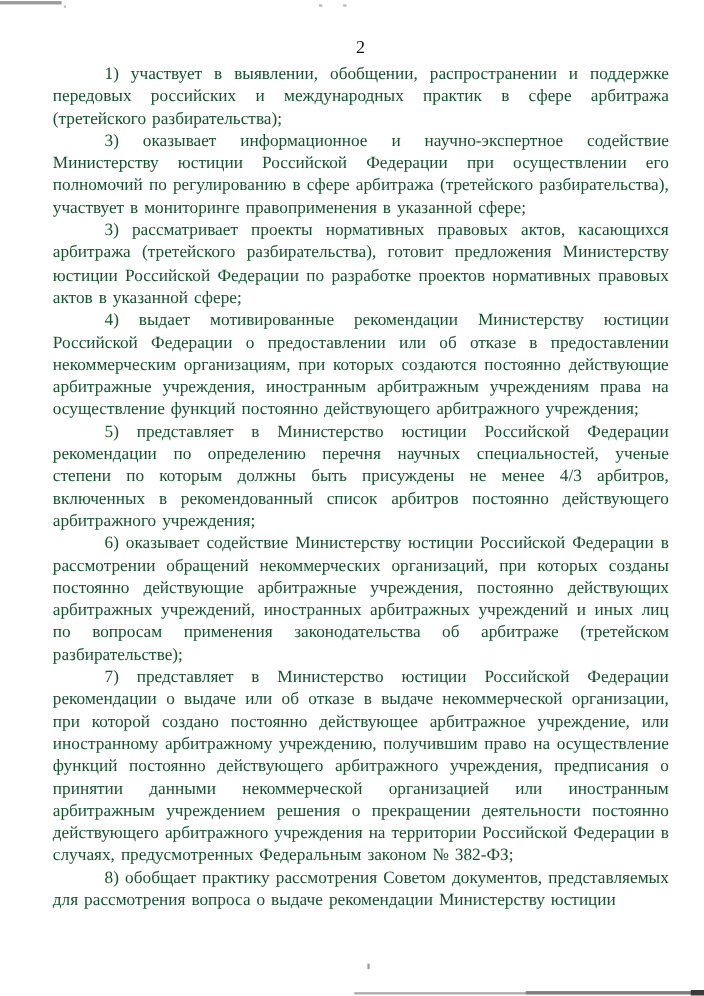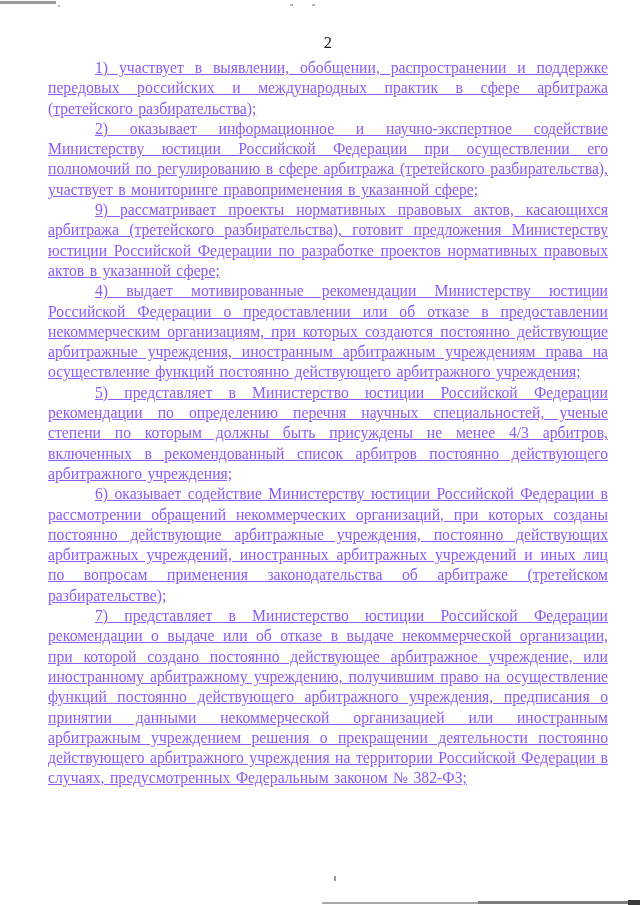--- a/index.html
+++ b/index.html
@@ -29,25 +29,24 @@
     color: #141414;
     letter-spacing: 0.5px;
   }
   .body-text {
     position: absolute;
     top: 58px;
     left: 48px;
     width: 560px;
     font-size: 15.7px;
     line-height: 20.3px;
-    color: #8b5cf6;
+    color: #14532d;
     text-align: justify;
     text-align-last: left;
     word-spacing: 1.5px;
-    text-decoration: underline;
   }
   .body-text p {
     margin: 0;
     padding: 0;
     text-indent: 47px;
   }
   
   .art {
     position: absolute;
     pointer-events: none;
@@ -80,26 +79,27 @@
 
   <div class="art art-line-tl"></div>
   <div class="art art-dot-a"></div>
   <div class="art art-dot-b"></div>
   <div class="art art-dot-c"></div>
 
   <div class="page-number">2</div>
 
   <div class="body-text">
     <p>1) участвует в выявлении, обобщении, распространении и поддержке передовых российских и международных практик в сфере арбитража (третейского разбирательства);</p>
-    <p>2) оказывает информационное и научно-экспертное содействие Министерству юстиции Российской Федерации при осуществлении его полномочий по регулированию в сфере арбитража (третейского разбирательства), участвует в мониторинге правоприменения в указанной сфере;</p>
-    <p>9) рассматривает проекты нормативных правовых актов, касающихся арбитража (третейского разбирательства), готовит предложения Министерству юстиции Российской Федерации по разработке проектов нормативных правовых актов в указанной сфере;</p>
+    <p>3) оказывает информационное и научно-экспертное содействие Министерству юстиции Российской Федерации при осуществлении его полномочий по регулированию в сфере арбитража (третейского разбирательства), участвует в мониторинге правоприменения в указанной сфере;</p>
+    <p>3) рассматривает проекты нормативных правовых актов, касающихся арбитража (третейского разбирательства), готовит предложения Министерству юстиции Российской Федерации по разработке проектов нормативных правовых актов в указанной сфере;</p>
     <p>4) выдает мотивированные рекомендации Министерству юстиции Российской Федерации о предоставлении или об отказе в предоставлении некоммерческим организациям, при которых создаются постоянно действующие арбитражные учреждения, иностранным арбитражным учреждениям права на осуществление функций постоянно действующего арбитражного учреждения;</p>
     <p>5) представляет в Министерство юстиции Российской Федерации рекомендации по определению перечня научных специальностей, ученые степени по которым должны быть присуждены не менее 4/3 арбитров, включенных в рекомендованный список арбитров постоянно действующего арбитражного учреждения;</p>
     <p>6) оказывает содействие Министерству юстиции Российской Федерации в рассмотрении обращений некоммерческих организаций, при которых созданы постоянно действующие арбитражные учреждения, постоянно действующих арбитражных учреждений, иностранных арбитражных учреждений и иных лиц по вопросам применения законодательства об арбитраже (третейском разбирательстве);</p>
     <p>7) представляет в Министерство юстиции Российской Федерации рекомендации о выдаче или об отказе в выдаче некоммерческой организации, при которой создано постоянно действующее арбитражное учреждение, или иностранному арбитражному учреждению, получившим право на осуществление функций постоянно действующего арбитражного учреждения, предписания о принятии данными некоммерческой организацией или иностранным арбитражным учреждением решения о прекращении деятельности постоянно действующего арбитражного учреждения на территории Российской Федерации в случаях, предусмотренных Федеральным законом № 382-ФЗ;</p>
+    <p>8) обобщает практику рассмотрения Советом документов, представляемых для рассмотрения вопроса о выдаче рекомендации Министерству юстиции</p>
   </div>
 
   <div class="art art-tick"></div>
   <div class="art art-line-bottom"></div>
   <div class="art art-line-bottom-dark"></div>
   <div class="art art-line-bottom-darkest"></div>
 
 </div>
 
 </body></html>

